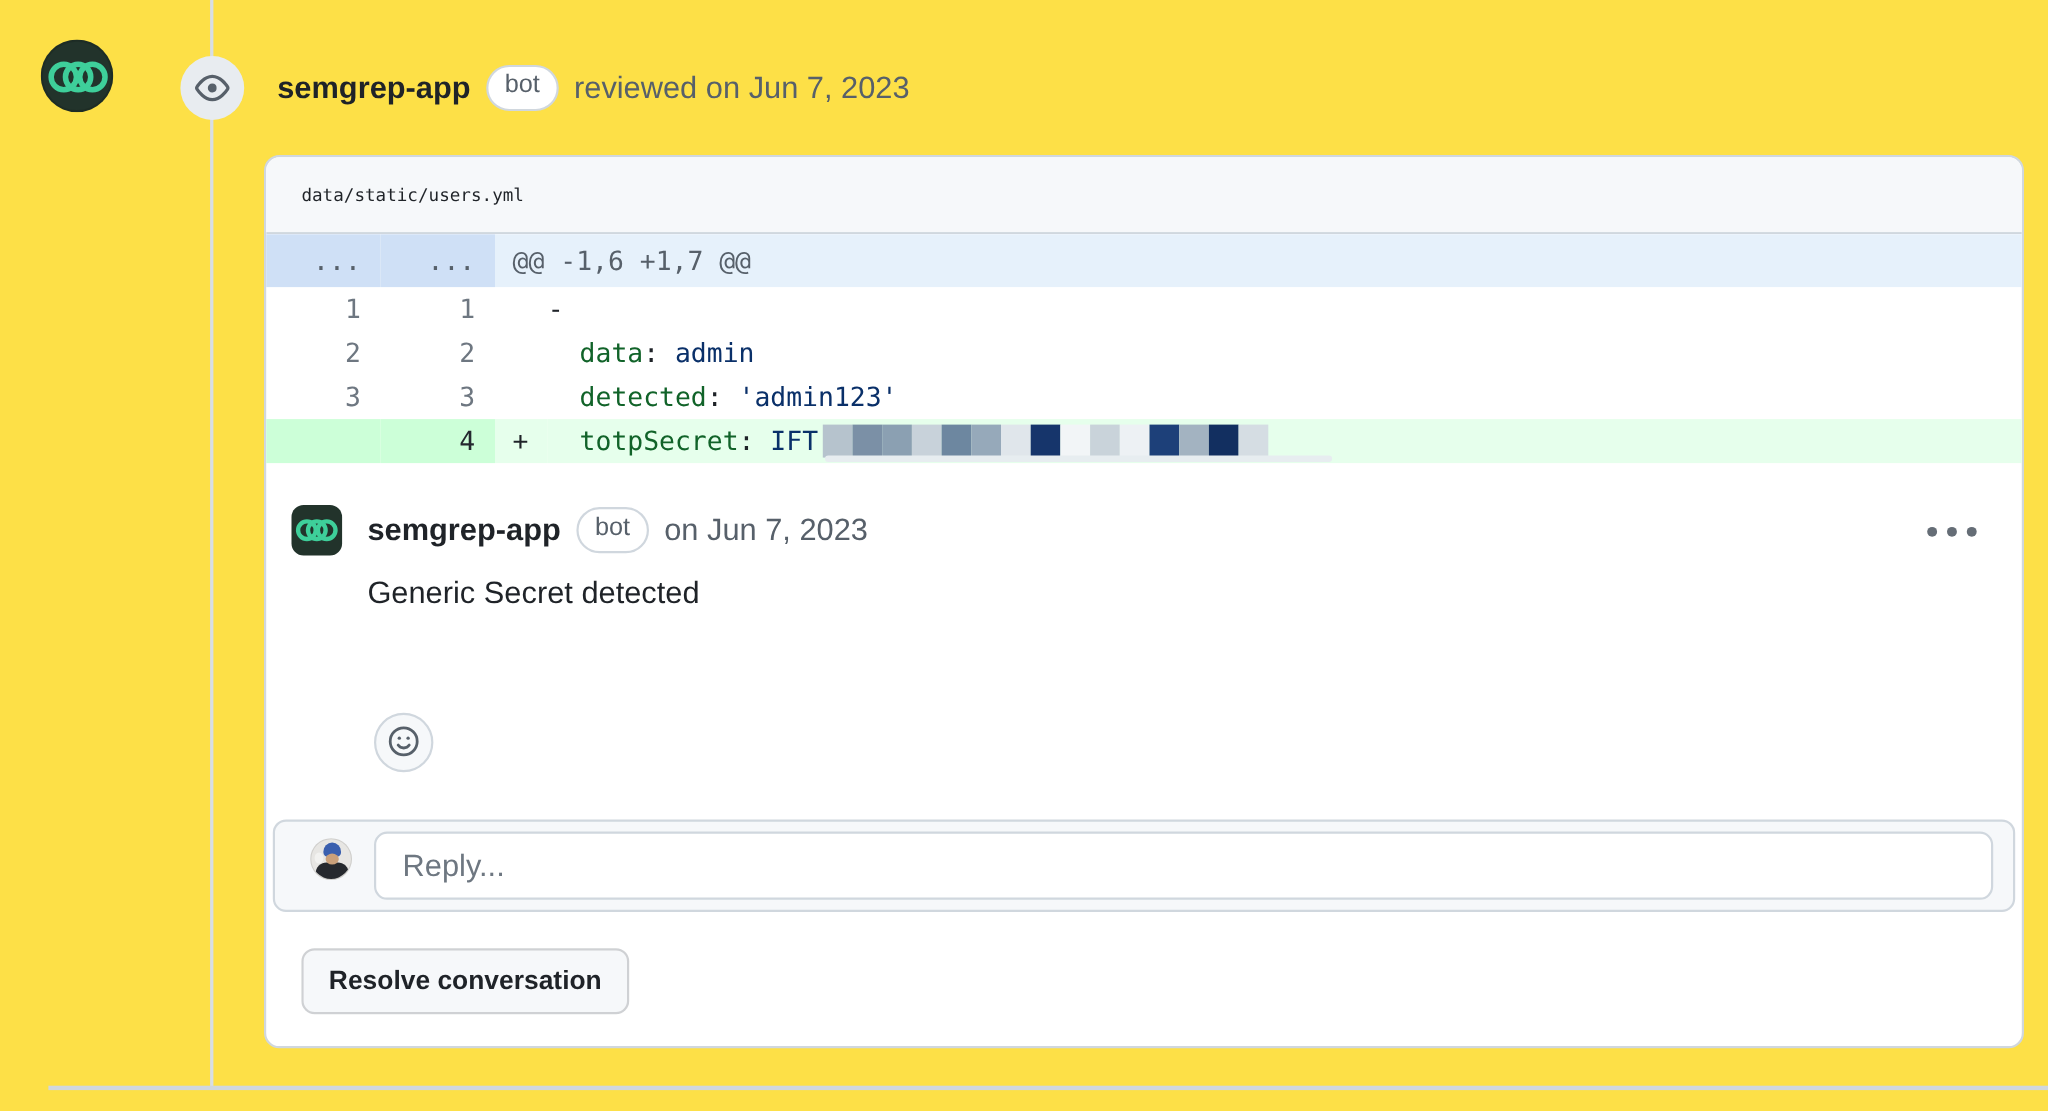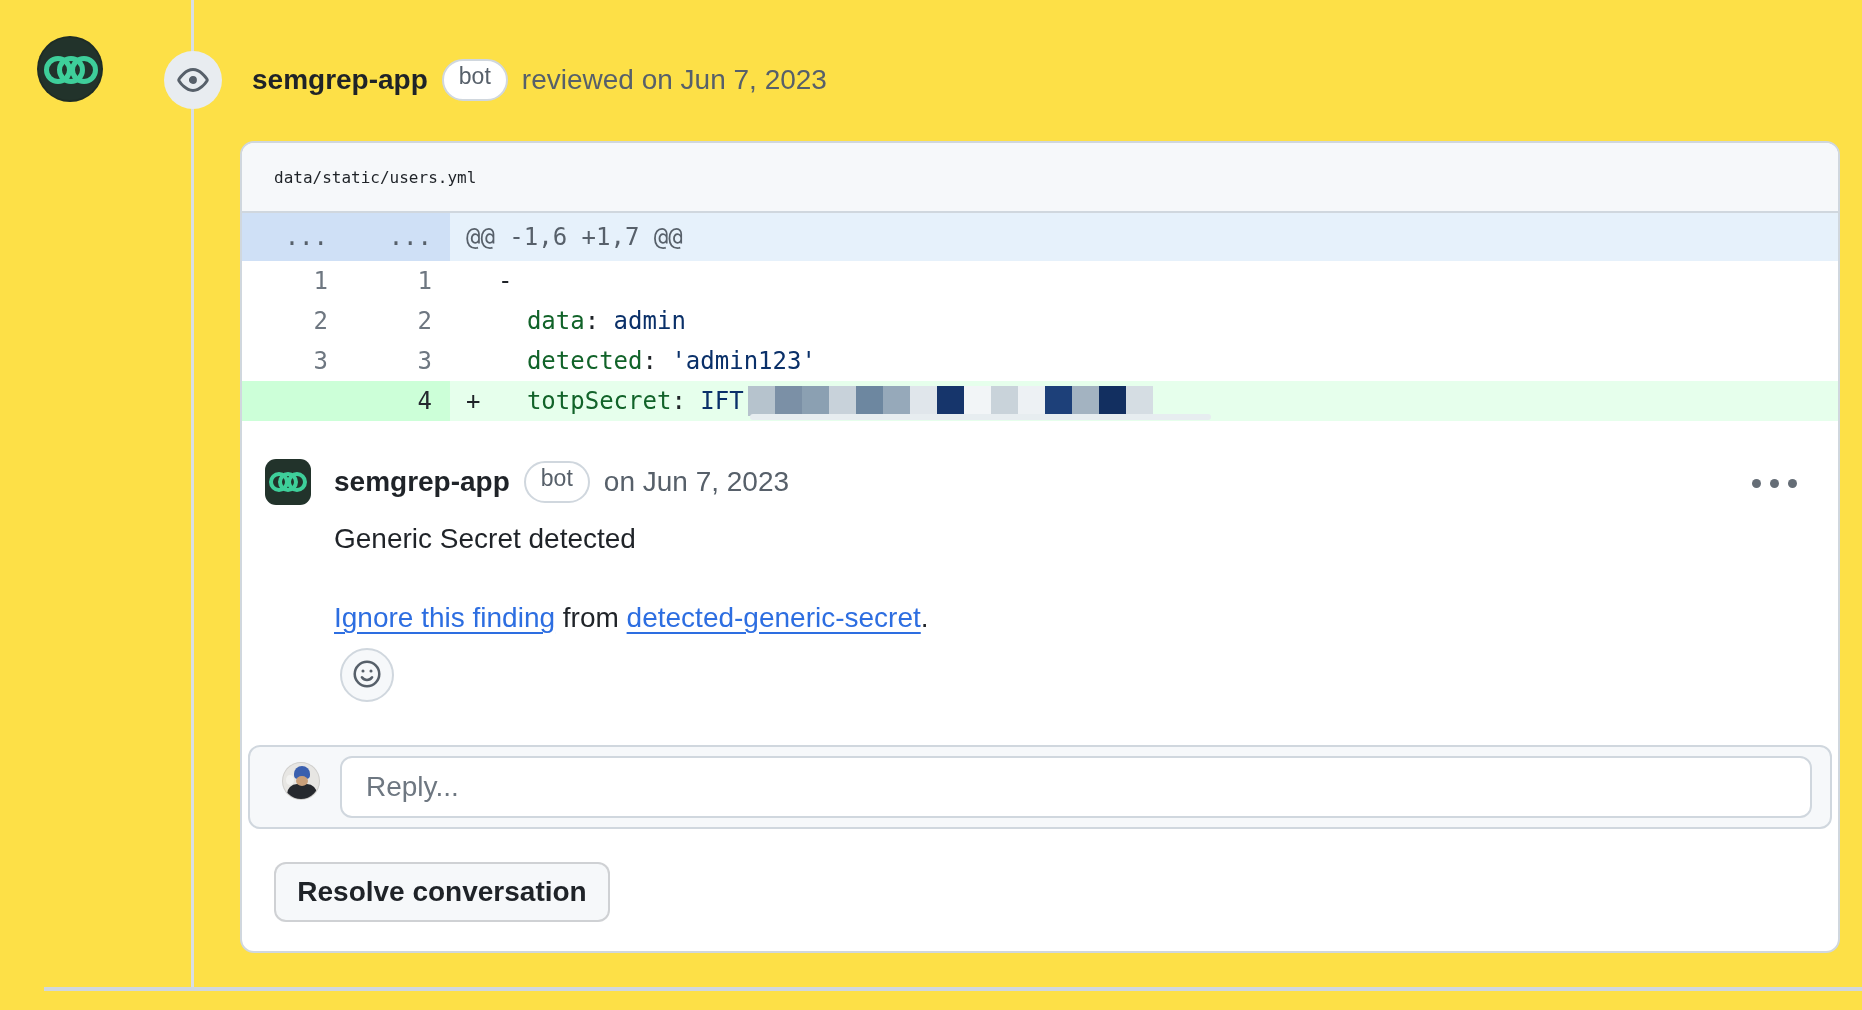--- a/index.html
+++ b/index.html
@@ -85,22 +85,22 @@
     background:#e7e6e3;overflow:hidden;border:1px solid rgba(0,0,0,.1);}
   .ra-beanie{position:absolute;left:11px;top:3px;width:16px;height:13px;border-radius:8px 8px 4px 4px;background:#3a5fae;}
   .ra-face{position:absolute;left:13px;top:13px;width:12px;height:10px;border-radius:50%;background:#caa07a;}
   .ra-body{position:absolute;left:4px;top:21px;width:30px;height:18px;border-radius:10px 10px 0 0;background:#26292e;}
   .ra-glove{position:absolute;left:3px;top:12px;width:8px;height:10px;border-radius:50%;background:#f2f2f0;}
   .reply-input{position:absolute;left:90px;top:9px;right:18px;height:62px;border:2px solid var(--border);
     border-radius:12px;background:#fff;font-size:28px;padding:0 24px;color:var(--text-dark);
     font-family:"Liberation Sans",sans-serif;outline:none;}
   .reply-input::placeholder{color:#6e7781;}
 
-  .resolve-btn{position:absolute;left:32px;top:719px;width:336px;height:60px;border-radius:12px;
-    background:var(--surface);border:2px solid rgba(31,35,40,0.18);font-size:28px;font-weight:700;
+  .resolve-btn{position:absolute;left:32px;top:719px;width:298px;height:60px;border-radius:12px;
+    background:var(--surface);border:2px solid rgba(31,35,40,0.18);font-size:24px;font-weight:700;
     color:var(--text-dark);font-family:"Liberation Sans",sans-serif;cursor:pointer;text-align:center;}
 </style>
 </head>
 <body>
 
 <div id="screen">
 
   <div class="timeline"></div>
   <div class="bottom-divider"></div>
 
@@ -171,21 +171,20 @@
       <span class="author">semgrep-app</span>
       <span class="bot-pill">bot</span>
       <span class="action">on Jun 7, 2023</span>
     </div>
     <button class="kebab" aria-label="comment options">
       <i></i>
         <i></i>
         <i></i>
     </button>
     <div class="comment-body">Generic Secret detected</div>
-    <div class="comment-links"><a>Ignore this finding</a><span> from </span><a>detected-generic-secret</a><span>.</span></div>
     <button class="react-btn" aria-label="add reaction">
       <span>
         <svg viewBox="0 0 24 24" fill="none" stroke="#57606a" stroke-width="1.9">
           <circle cx="12" cy="12" r="9.2"></circle>
           <path d="M8.2 14.5c.9 1.3 2.3 2 3.8 2s2.9-.7 3.8-2" stroke-linecap="round"></path>
           <circle cx="9" cy="9.8" r="1.15" fill="#57606a" stroke="none"></circle>
           <circle cx="15" cy="9.8" r="1.15" fill="#57606a" stroke="none"></circle>
         </svg>
       </span>
     </button>

